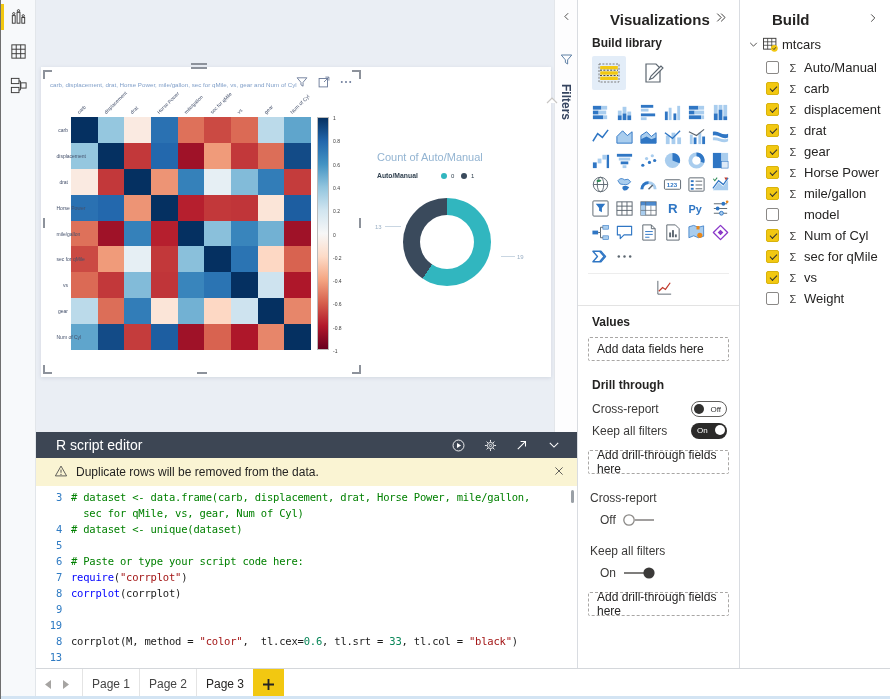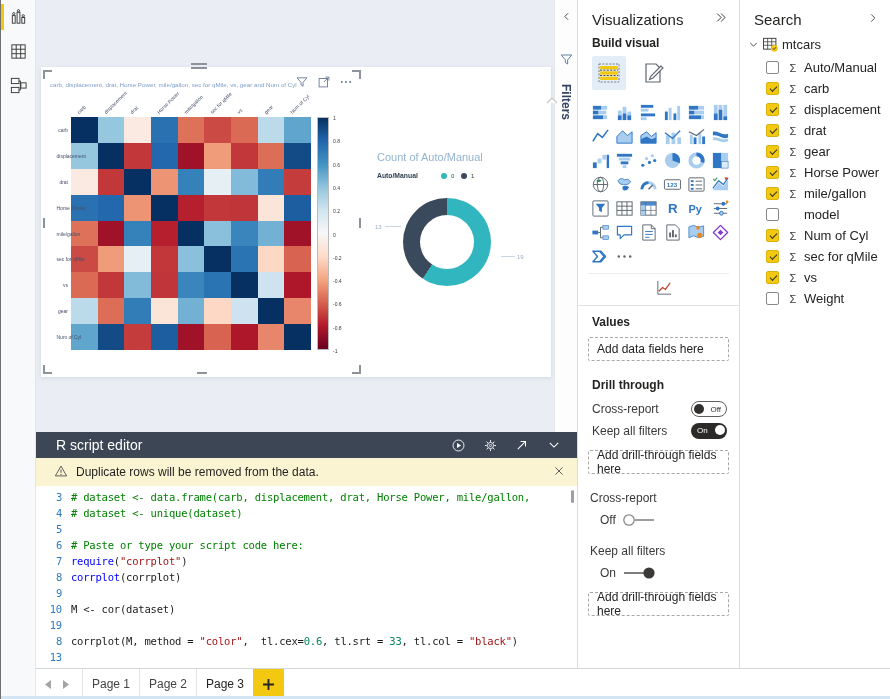--- a/index.html
+++ b/index.html
@@ -61,21 +61,21 @@
   .cl{display:flex;white-space:pre;}
   .cl .ln{width:26px;text-align:right;color:#2f7bc3;flex:none;margin-right:9px;}
   .cl .cd{color:#1b1b1b;}
   .com{color:#008000;} .kw{color:#0000ff;} .str{color:#a31515;} .num{color:#098658;}
   .vscroll{position:absolute;right:3px;top:4px;width:3px;height:13px;background:#9aa0a6;border-radius:2px;}
 
   
   .vispane{position:absolute;left:576px;top:0;width:162px;height:668px;background:#fff;border-left:1px solid #d9dce1;}
   .fieldspane{position:absolute;left:738px;top:0;width:152px;height:668px;background:#fff;border-left:1px solid #d9dce1;}
   .phead{display:flex;align-items:center;padding:10px 12px 6px 14px;}
-  .phead .t{font-size:15px;font-weight:normal;color:#252423;flex:1;}
+  .phead .t{font-size:15px;font-weight:bold;color:#252423;flex:1;margin-left:18px;}
   .blab{font-size:12px;font-weight:bold;color:#252423;padding:2px 14px 6px 14px;}
   .vtabs{display:flex;align-items:flex-start;padding:0 14px;height:40px;}
   .vtab{width:34px;height:34px;border-radius:2px;display:flex;align-items:center;justify-content:center;cursor:pointer;}
   .vtab.sel{background:#e3edf8;}
   .caret{margin-left:-124px;margin-top:34px;}
   .gallery{display:grid;grid-template-columns:repeat(6,24px);grid-auto-rows:24px;padding:4px 0 2px 10px;}
   .gcell{display:flex;align-items:center;justify-content:center;cursor:pointer;}
   .gsep{border-top:1px solid #ededed;margin:3px 10px 0 10px;}
   .customrow{padding:4px 0 4px 12px;}
   .sect{border-top:1px solid #e3e3e3;margin-top:4px;}
@@ -395,45 +395,44 @@
       <span class="wt">Duplicate rows will be removed from the data.</span>
       <span>
         <svg width="12" height="12" viewBox="0 0 20 20" fill="none">
             <path d="M4,4 L16,16 M16,4 L4,16" stroke="#444" stroke-width="1.4"></path>
           </svg>
       </span>
     </div>
     <div class="rcode" id="codelines">
         <div class="vscroll"></div>
         <div class="cl"><span class="ln">3</span><span class="cd"><span class="com"># dataset &lt;- data.frame(carb, displacement, drat, Horse Power, mile/gallon,</span></span></div>
-        <div class="cl"><span class="ln"></span></div>
+        <div class="cl"><span class="ln"></span><span class="cd"><span class="com">  sec for qMile, vs, gear, Num of Cyl)</span></span></div>
         <div class="cl"><span class="ln">4</span><span class="cd"><span class="com"># dataset &lt;- unique(dataset)</span></span></div>
         <div class="cl"><span class="ln">5</span><span class="cd"></span></div>
         <div class="cl"><span class="ln">6</span><span class="cd"><span class="com"># Paste or type your script code here:</span></span></div>
         <div class="cl"><span class="ln">7</span><span class="cd"><span class="kw">require</span><span>(</span><span class="str">"corrplot"</span><span>)</span></span></div>
         <div class="cl"><span class="ln">8</span><span class="cd"><span class="kw">corrplot</span><span>(corrplot)</span></span></div>
         <div class="cl"><span class="ln">9</span><span class="cd"></span></div>
-        <div class="cl"><span class="ln">10</span><span class="cd"><span>M &lt;- cor(dataset)</span></span></div>
         <div class="cl"><span class="ln">19</span><span class="cd"></span></div>
         <div class="cl"><span class="ln">8</span><span class="cd"><span>corrplot(M, method = </span><span class="str">"color"</span><span>,  tl.cex=</span><span class="num">0.6</span><span>, tl.srt = </span><span class="num">33</span><span>, tl.col = </span><span class="str">"black"</span><span>)</span></span></div>
         <div class="cl"><span class="ln">13</span><span class="cd"></span></div>
       </div>
   </div>
 
   <div class="vispane">
     <div class="phead">
       <span class="t">Visualizations</span>
       <span>
         <svg width="13" height="13" viewBox="0 0 20 20" fill="none">
             <polyline points="5,4 11,10 5,16" stroke="#3b3a39" stroke-width="1.5"></polyline>
             <polyline points="11,4 17,10 11,16" stroke="#3b3a39" stroke-width="1.5"></polyline>
           </svg>
       </span>
     </div>
-    <div class="blab">Build visual</div>
+    <div class="blab">Build library</div>
     <div class="vtabs">
       <div class="vtab sel">
         <svg width="24" height="22" viewBox="0 0 24 22" fill="none">
             <rect x="2" y="2" width="20" height="18" stroke="#7a7a7a" stroke-dasharray="2 1.4"></rect>
             <rect x="3.2" y="4" width="17.6" height="3.4" fill="#f2c811"></rect>
             <rect x="3.2" y="9.3" width="17.6" height="3.4" fill="#f2c811"></rect>
             <rect x="3.2" y="14.6" width="17.6" height="3.4" fill="#f2c811"></rect>
             <line x1="3" y1="8.2" x2="21" y2="8.2" stroke="#4a4a4a" stroke-dasharray="2 1.4"></line>
             <line x1="3" y1="13.5" x2="21" y2="13.5" stroke="#4a4a4a" stroke-dasharray="2 1.4"></line>
           </svg>
@@ -781,21 +780,21 @@
       <svg width="36" height="14" viewBox="0 0 36 14" fill="none">
           <line x1="2" y1="7" x2="22" y2="7" stroke="#605e5c" stroke-width="1.6"></line>
           <circle cx="27" cy="7" r="5.6" fill="#3b3a39"></circle>
         </svg>
     </div>
     <div class="dashbox" style="margin-top:4px;">Add drill-through fields here</div>
   </div>
 
   <div class="fieldspane">
     <div class="phead">
-      <span class="t">Search</span>
+      <span class="t">Build</span>
       <span>
         <svg width="12" height="12" viewBox="0 0 20 20" fill="none">
             <polyline points="7,4 13,10 7,16" stroke="#3b3a39" stroke-width="1.5"></polyline>
           </svg>
       </span>
     </div>
     <div class="troot">
       <svg width="11" height="11" viewBox="0 0 20 20" fill="none">
           <polyline points="4,7 10,13 16,7" stroke="#3b3a39" stroke-width="1.6"></polyline>
         </svg>

